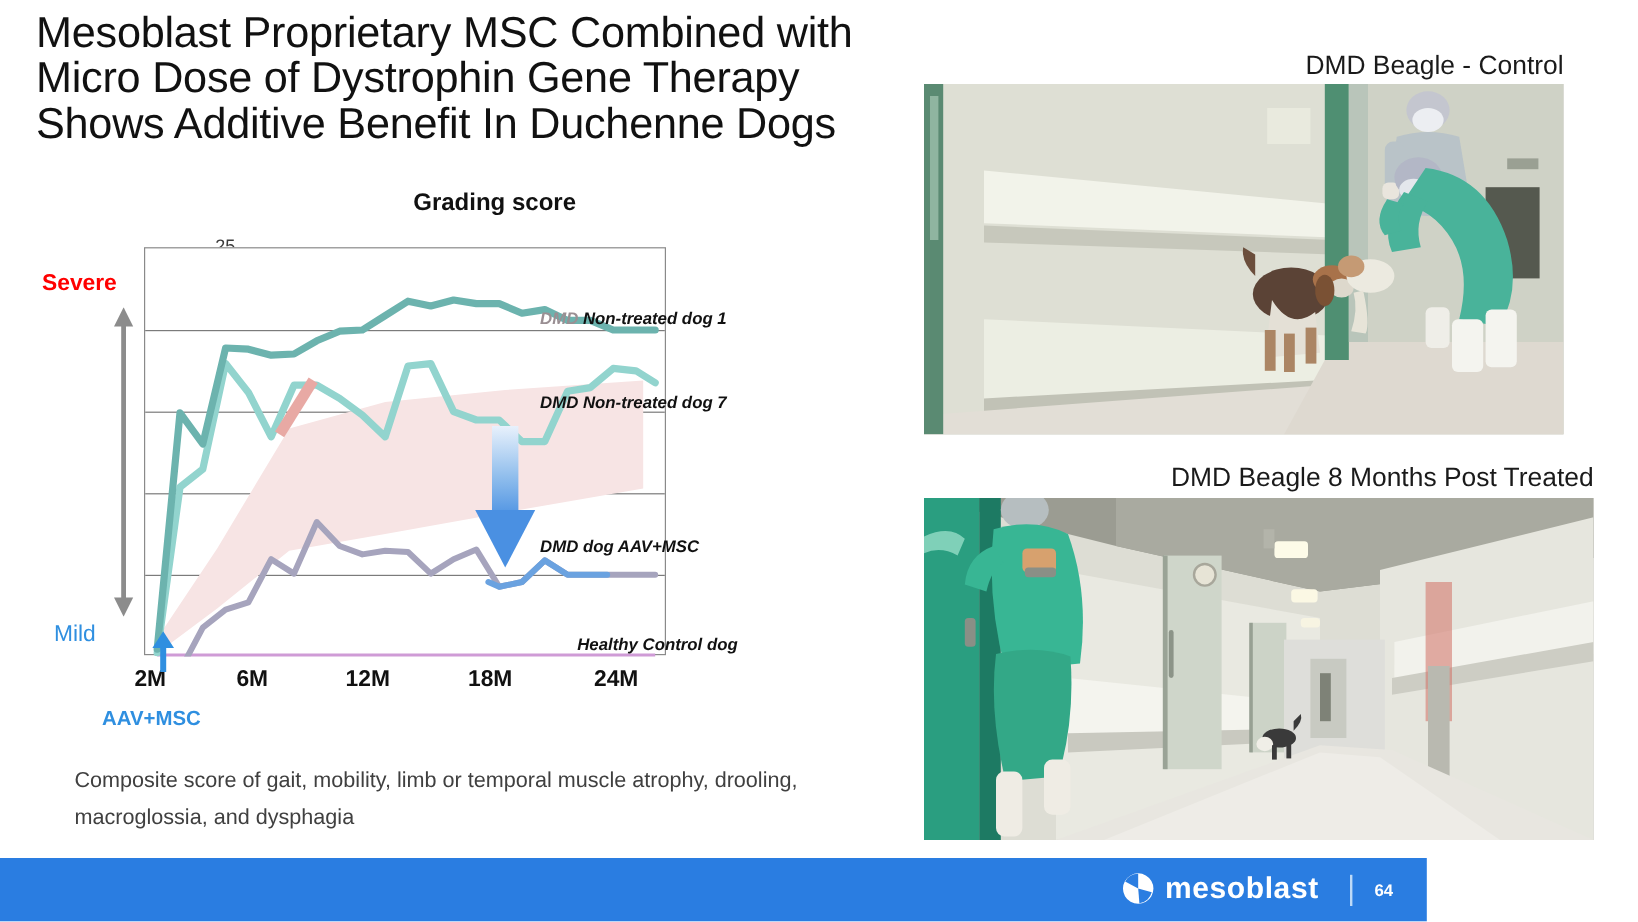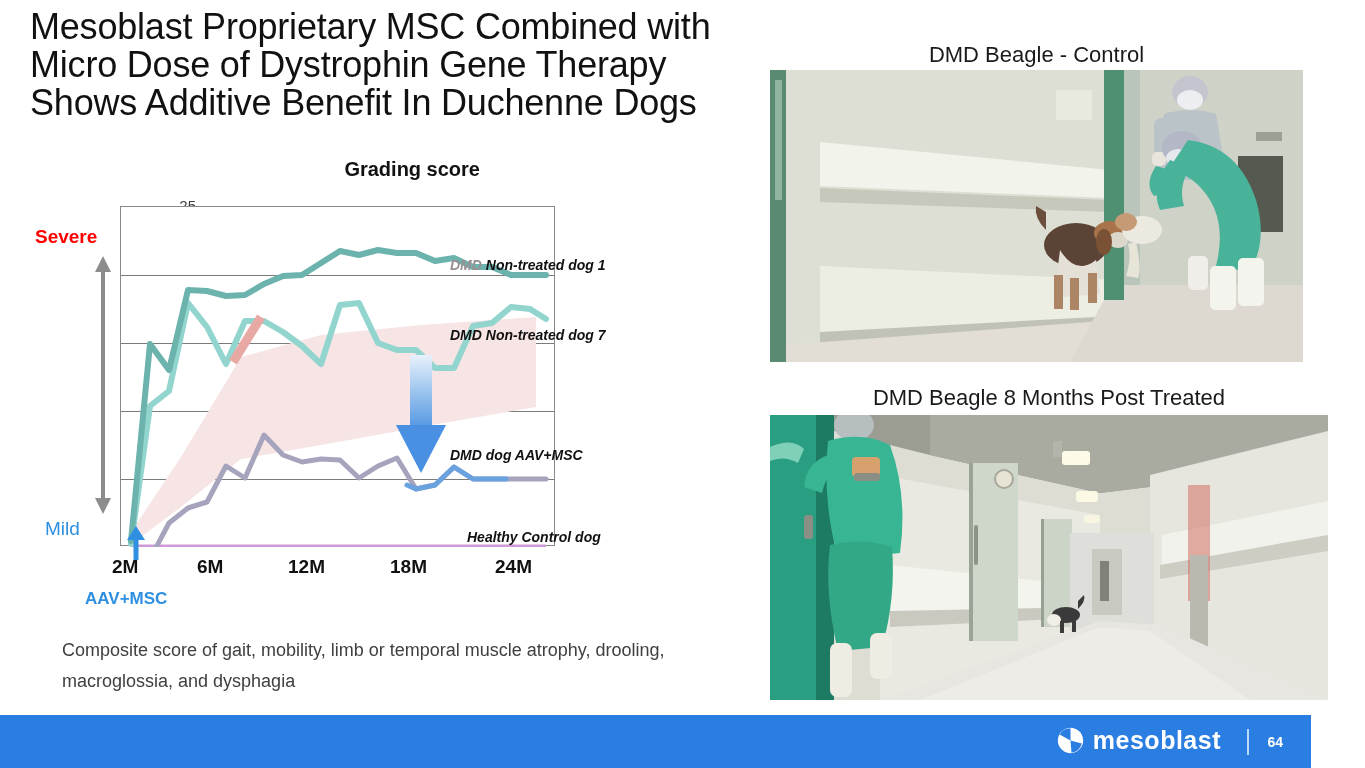--- a/index.html
+++ b/index.html
@@ -52,28 +52,28 @@
   }
   .aav-arrow{position:absolute;left:95px;top:368px;width:22px;height:34px;}
 
   .caption{
     position:absolute;left:62px;top:635px;width:640px;
     font-size:18px;line-height:31px;color:#404040;
   }
 
   
   .panel-title{
-    position:absolute;text-align:center;font-size:22px;color:#1a1a1a;font-weight:400;
+    position:absolute;text-align:right;font-size:22px;color:#1a1a1a;font-weight:400;
   }
   .photo{position:absolute;overflow:hidden;background:#c9cbc4;}
   .photo svg{display:block;width:100%;height:100%;}
 
   
   .footer{
-    position:absolute;left:0;bottom:0;width:1311px;height:53px;background:#2a7de1;
+    position:absolute;left:0;bottom:0;width:1189px;height:53px;background:#2a7de1;
   }
   .brand{
     position:absolute;right:90px;top:12px;display:flex;align-items:center;gap:9px;
   }
   .brand-text{
     color:#fff;font-size:25px;font-weight:bold;letter-spacing:0.5px;line-height:1;
   }
   .divider{
     position:absolute;right:62px;top:14px;width:2px;height:26px;background:#bcd9f7;
   }
@@ -146,21 +146,21 @@
         </g>
       </svg>
     </div>
 
     <div class="series-label" style="left:420px;top:99px;"><span class="dmd-dim">DMD</span><span> Non-treated dog 1</span></div>
 
     <div class="series-label" style="left:420px;top:169px;">DMD Non-treated dog 7</div>
 
     <div class="series-label" style="left:420px;top:289px;">DMD dog AAV+MSC</div>
 
-    <div class="series-label" style="left:416px;top:371px;padding-left:21px;">Healthy Control dog</div>
+    <div class="series-label" style="left:430px;top:371px;padding-left:21px;">Healthy Control dog</div>
 
     <div class="xtick" style="left:82px;">2M</div>
     <div class="xtick" style="left:167px;">6M</div>
     <div class="xtick" style="left:258px;">12M</div>
     <div class="xtick" style="left:360px;">18M</div>
     <div class="xtick" style="left:465px;">24M</div>
 
     <div class="aav-arrow">
       <svg viewBox="0 0 22 34" preserveAspectRatio="none">
         <line x1="11" y1="34" x2="11" y2="11" stroke="#2f8fe0" stroke-width="5"></line>

